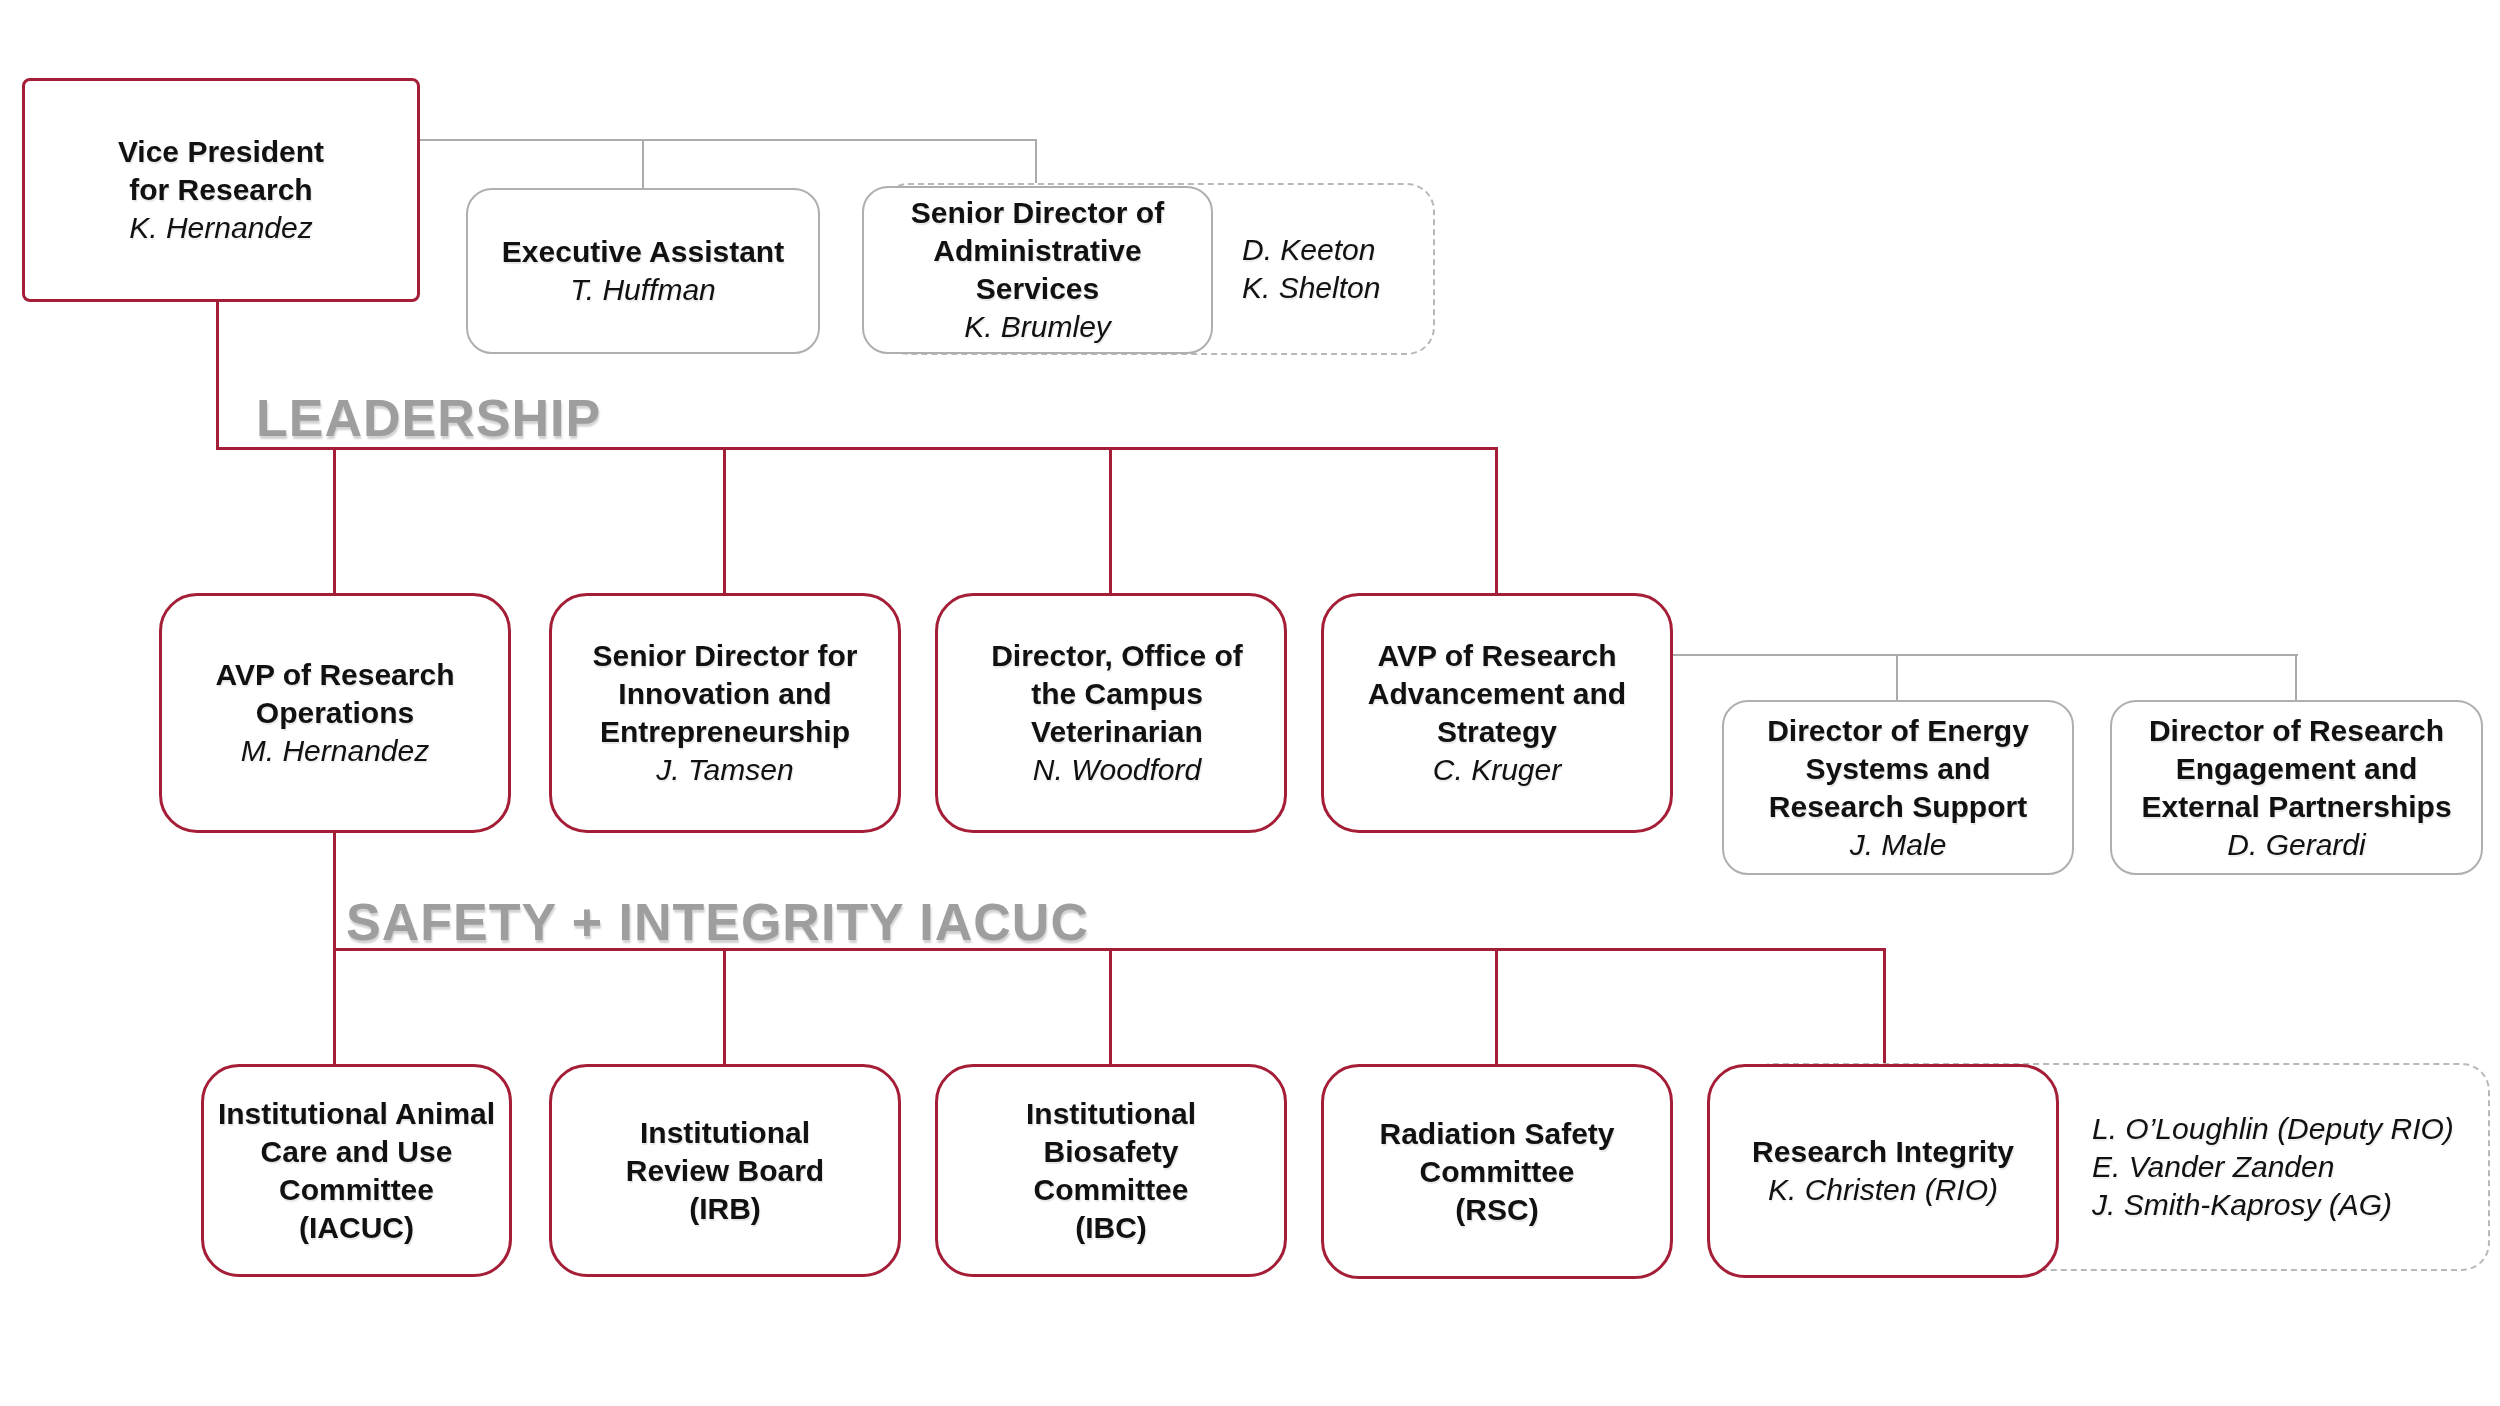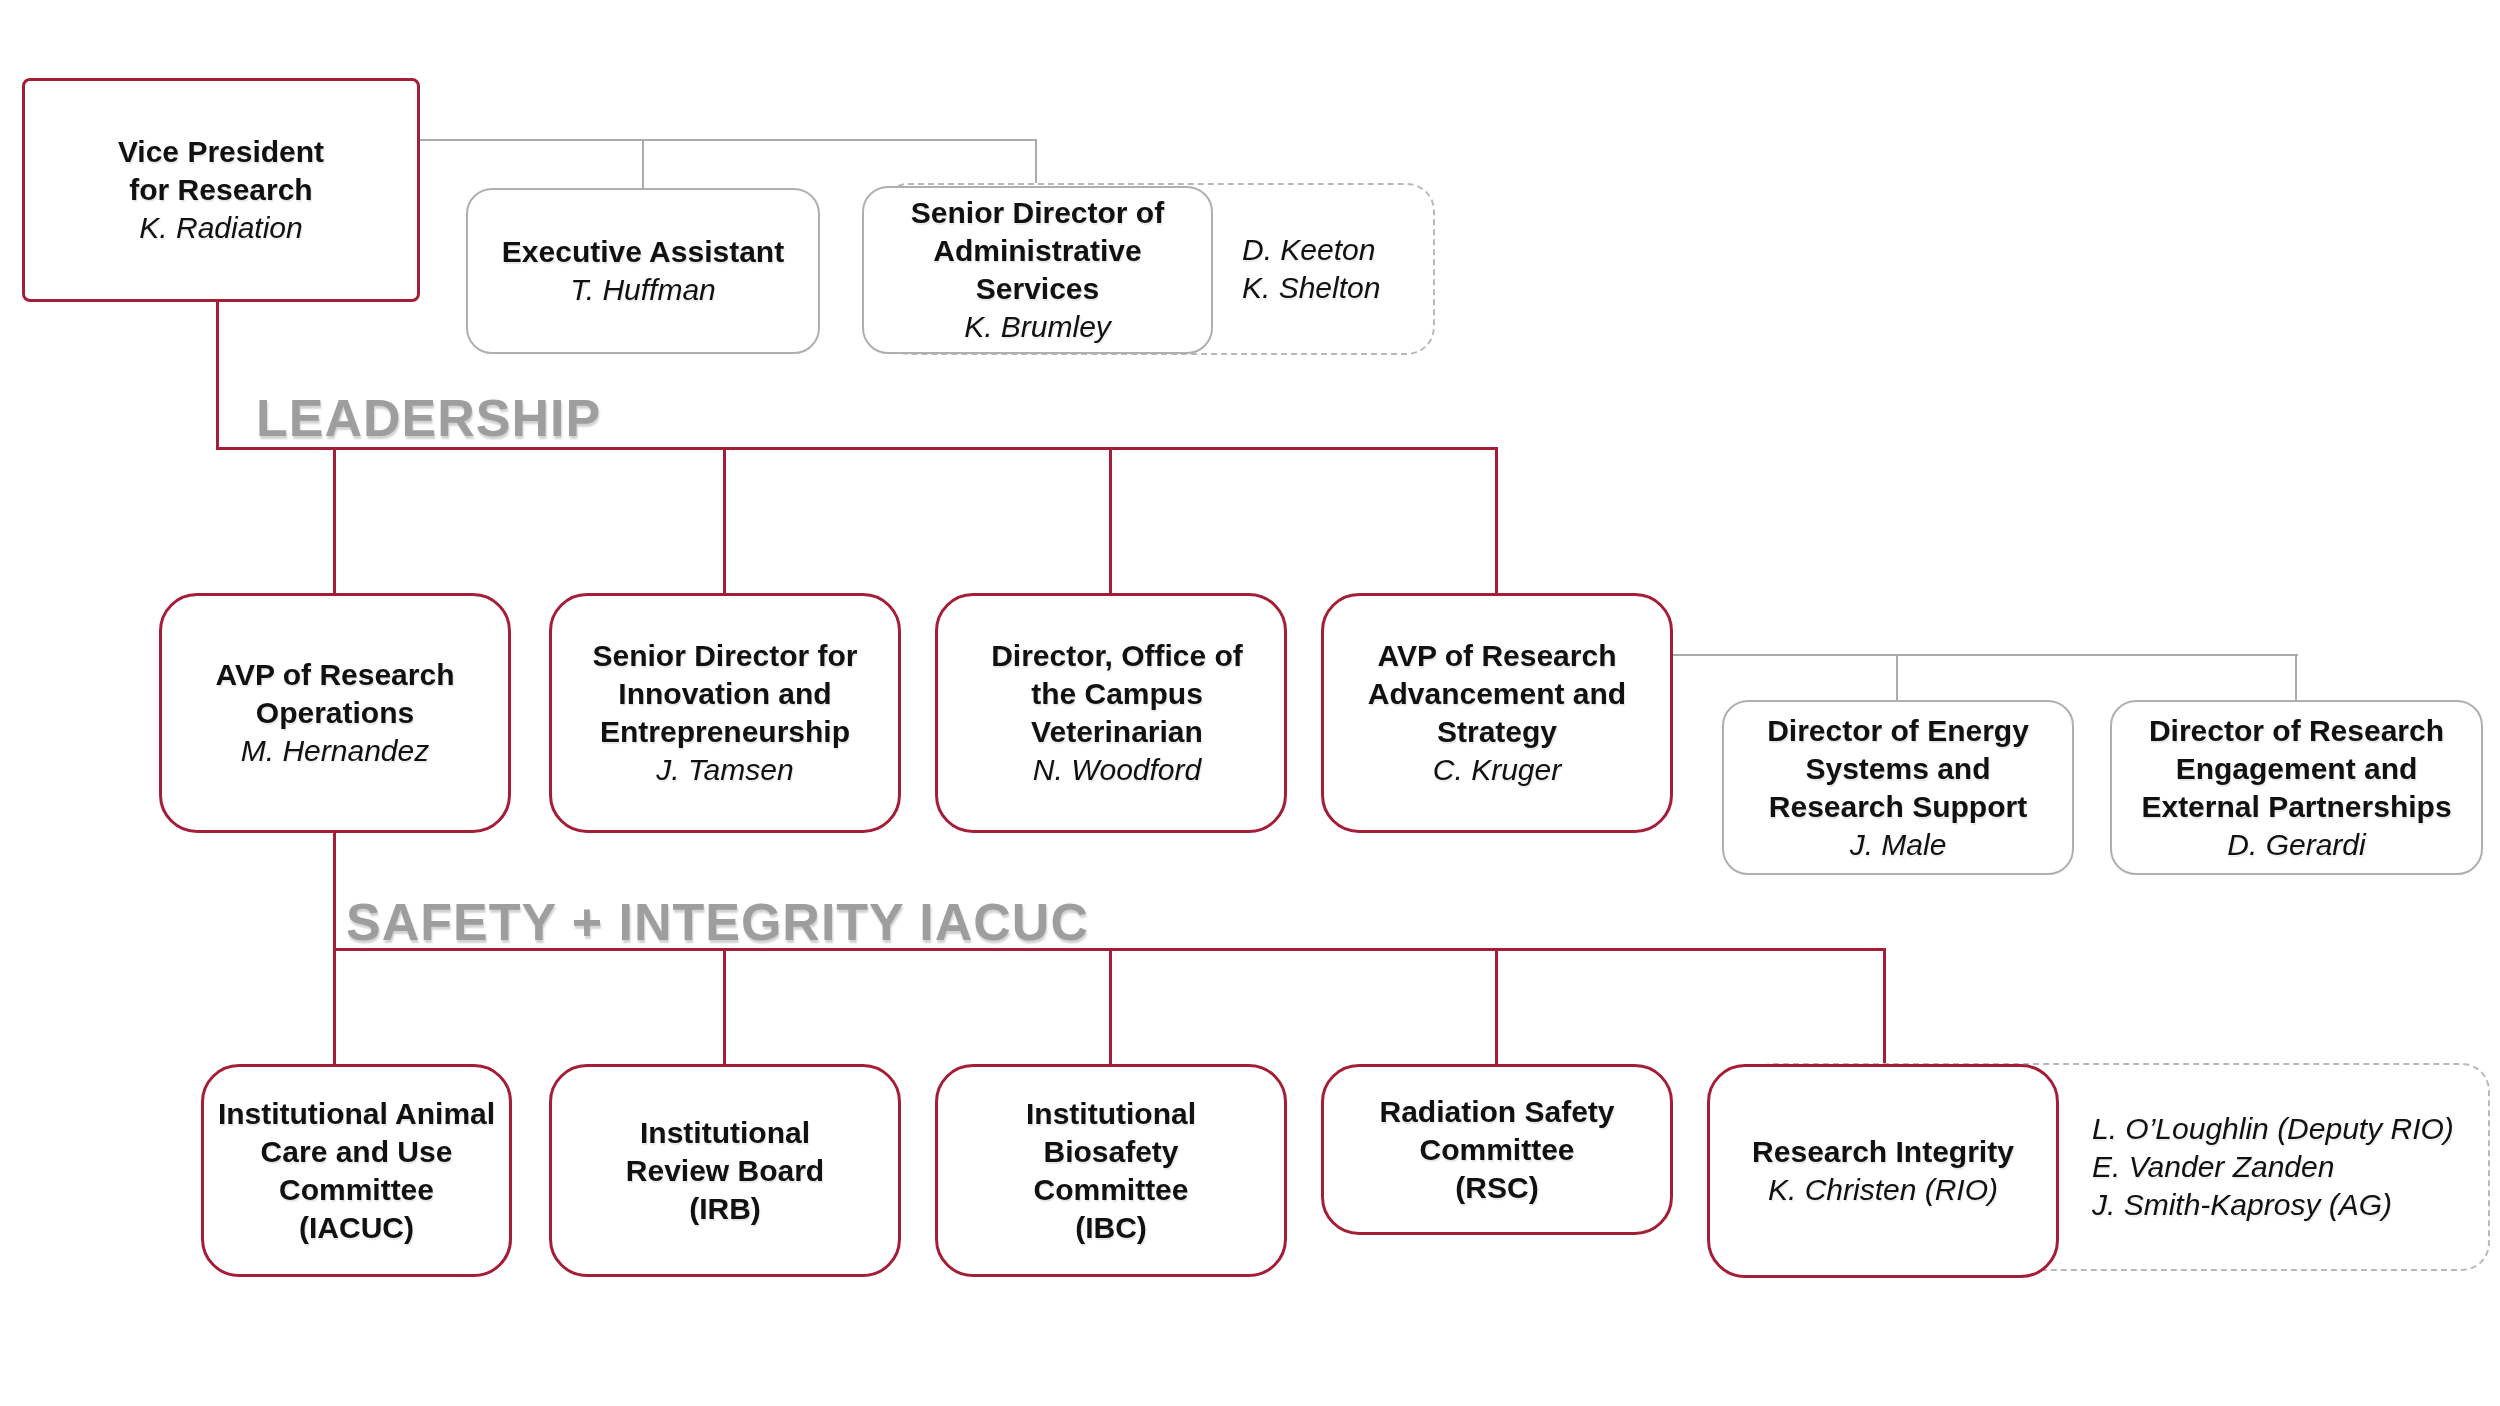--- a/index.html
+++ b/index.html
@@ -73,21 +73,21 @@
   <div class="line red v" style="left:1109px;top:948px;height:117px;"></div>
   <div class="line red v" style="left:1495px;top:948px;height:117px;"></div>
   <div class="line red v" style="left:1883px;top:948px;height:117px;"></div>
 
   <div class="section-heading" style="left:256px;top:390px;">LEADERSHIP</div>
   <div class="section-heading" style="left:346px;top:894px;">SAFETY + INTEGRITY IACUC</div>
 
   <div class="node red redbig" style="left:22px;top:78px;width:398px;height:224px;">
     <div class="title">Vice President
 for Research</div>
-    <div class="name">K. Radiation</div>
+    <div class="name">K. Hernandez</div>
   </div>
 
   <div class="node gray" style="left:466px;top:188px;width:354px;height:166px;">
     <div class="title">Executive Assistant</div>
     <div class="name">T. Huffman</div>
   </div>
 
   <div class="node dashed" style="left:880px;top:183px;width:555px;height:172px;">
     <div class="staff-names" style="left:360px;">D. Keeton
 K. Shelton</div>
@@ -154,21 +154,21 @@
 (IRB)</div>
   </div>
 
   <div class="node red" style="left:935px;top:1064px;width:352px;height:213px;">
     <div class="title">Institutional
 Biosafety
 Committee
 (IBC)</div>
   </div>
 
-  <div class="node red" style="left:1321px;top:1064px;width:352px;height:171px;">
+  <div class="node red" style="left:1321px;top:1064px;width:352px;height:215px;">
     <div class="title">Radiation Safety
 Committee
 (RSC)</div>
   </div>
 
   <div class="node dashed" style="left:1745px;top:1063px;width:745px;height:208px;">
     <div class="staff-names" style="left:345px;">L. O’Loughlin (Deputy RIO)
 E. Vander Zanden
 J. Smith-Kaprosy (AG)</div>
   </div>

